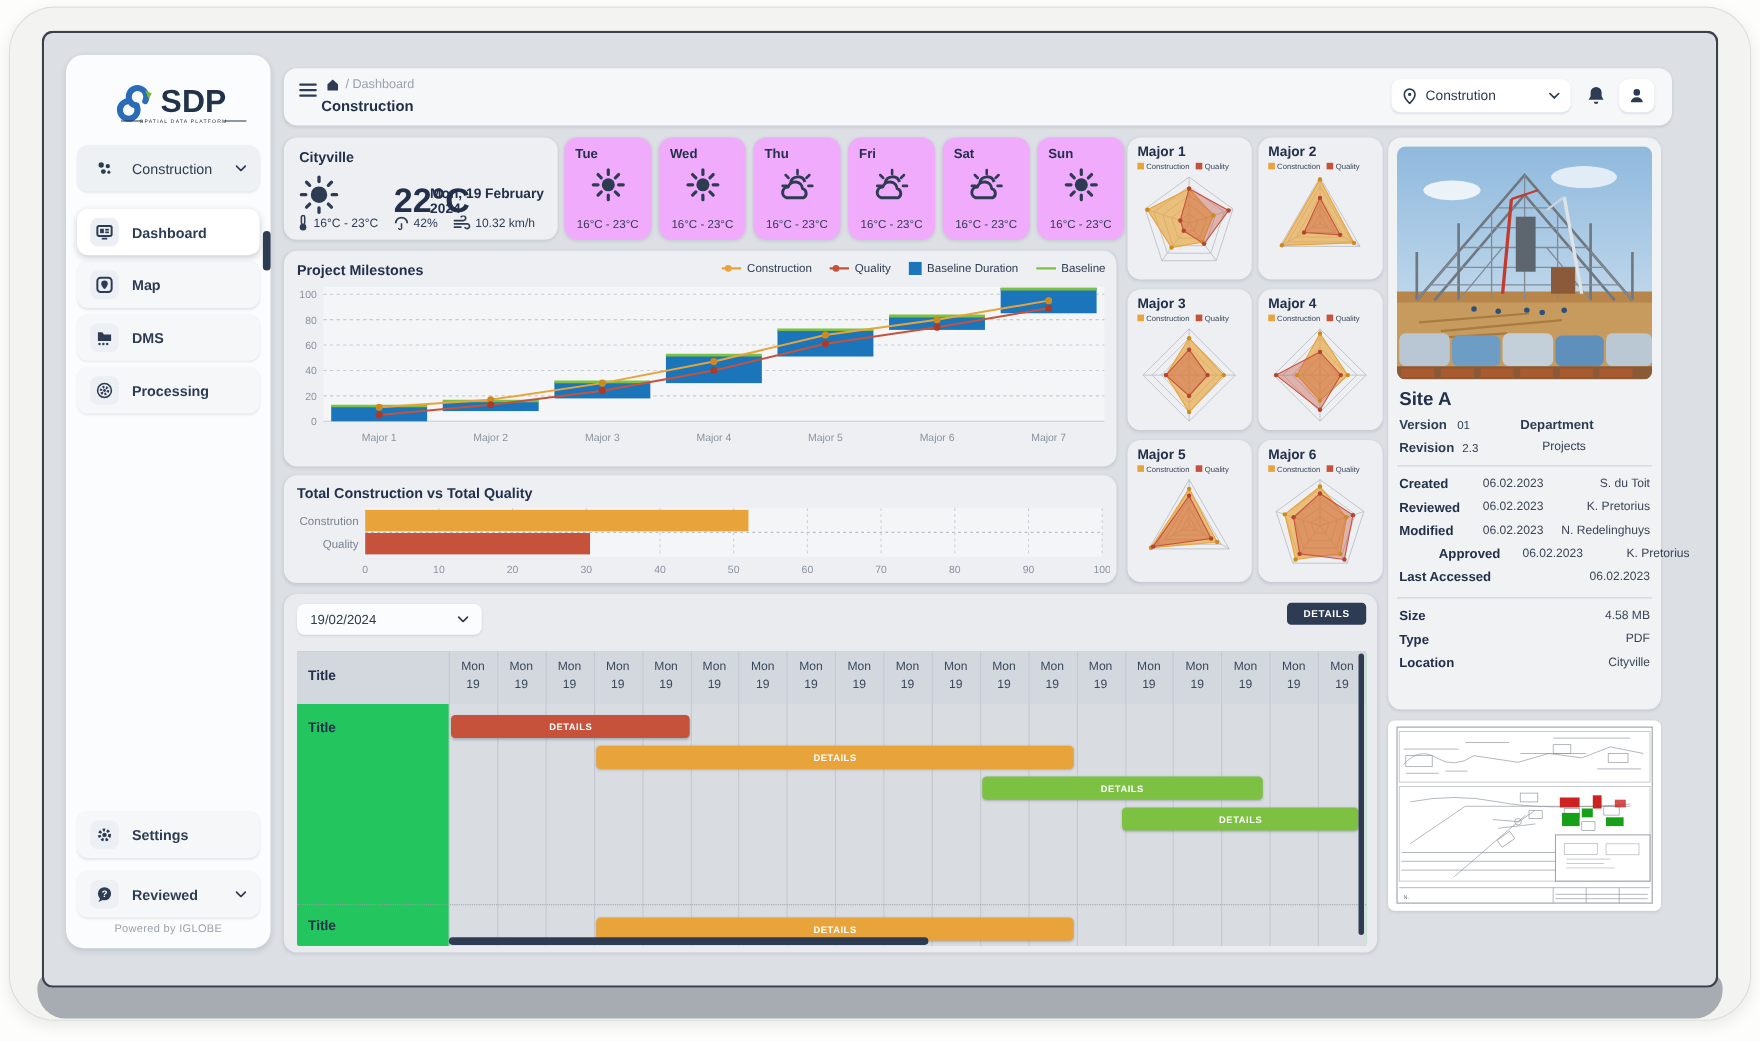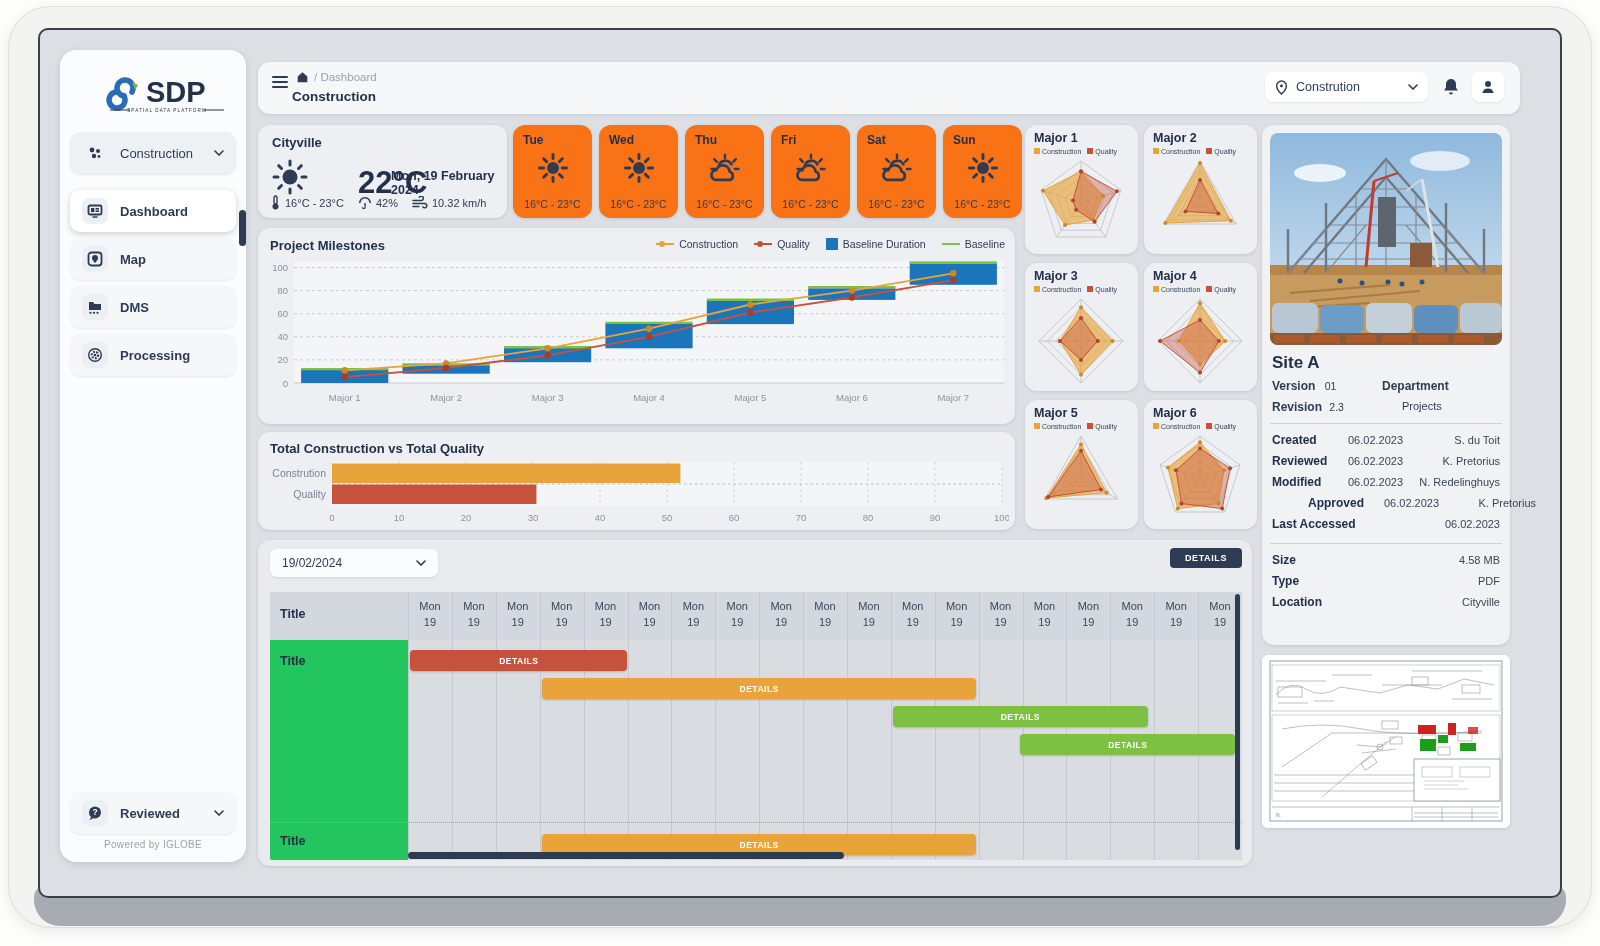--- a/index.html
+++ b/index.html
@@ -34,21 +34,21 @@
   #userbtn { position:absolute; right:16px; top:10px; width:32px; height:30px; background:#ffffff; border-radius:8px; display:flex; align-items:center; justify-content:center; cursor:pointer; box-shadow:0 1px 2px rgba(40,50,70,.10); }
 
   
   #weather-main { left:220px; top:97px; width:249px; height:93px; }
   #weather-main .city { position:absolute; left:14px; top:10px; font-size:13px; font-weight:bold; color:#22304a; }
   #weather-main .temp { position:absolute; left:56px; top:40px; font-size:31px; font-weight:bold; color:#22304a;margin-left:44px; }
   #weather-main .date { position:absolute; left:133px; top:44px; font-size:12.5px; font-weight:bold; color:#22304a; }
   #weather-main .sun { position:absolute; left:12px; top:32px; }
   #weather-main .stats { position:absolute; left:12px; top:70px; width:230px; display:flex; gap:14px; align-items:center; font-size:11px; color:#2e3c53; }
   #forecast { position:absolute; left:475px; top:97px; width:512px; height:93px; display:flex; gap:7px; }
-  .fc-card { width:79px; height:93px; background:#f97316; border-radius:12px; box-shadow:0 1px 3px rgba(40,50,70,.14); position:relative; }
+  .fc-card { width:79px; height:93px; background:#f0abfc; border-radius:12px; box-shadow:0 1px 3px rgba(40,50,70,.14); position:relative; }
   .fc-card .d { position:absolute; left:10px; top:8px; font-size:12px; font-weight:bold; color:#22304a; }
   .fc-card .i { position:absolute; left:0; top:26px; width:79px; text-align:center; }
   .fc-card .r { position:absolute; left:0; bottom:8px; width:79px; text-align:center; font-size:10.5px; color:#2e3c53; }
 
   
   #radar-grid { position:absolute; left:987px; top:97px; width:232px; height:404px; display:grid; grid-template-columns:113px 113px; grid-auto-rows:128.5px; column-gap:6px; row-gap:9px; }
   .radar-card { background:#edeff2; border-radius:12px; box-shadow:0 1px 3px rgba(40,50,70,.14); position:relative; overflow:hidden; }
   .radar-card .t { position:absolute; left:9px; top:6px; font-size:12.5px; font-weight:bold; color:#22304a; }
   .radar-card .lg { position:absolute; left:9px; top:23px; font-size:7px; color:#3a4557; display:flex; gap:6px; align-items:center; white-space:nowrap; }
   .radar-card .lg b { display:inline-block; width:6px; height:6px; margin-right:2px; }
@@ -170,20 +170,29 @@
                 <circle cx="8" cy="8" r="6.3" fill="none" stroke="#2e3c53" stroke-width="1.4"></circle>
                 <circle cx="8" cy="8" r="3.2" fill="none" stroke="#2e3c53" stroke-width="2.2" stroke-dasharray="1.8 1.4"></circle>
                 <circle cx="8" cy="8" r="1.3" fill="#2e3c53"></circle>
               </svg>
             </span>
             <span class="lbl">Processing</span>
           </div>
         </div>
       <div id="active-pill"></div>
 
+      <div class="side-item" style="top:688px;">
+        <span class="ic">
+          <svg width="16" height="16" viewBox="0 0 16 16">
+              <circle cx="8" cy="8" r="4.6" fill="none" stroke="#2e3c53" stroke-width="2.6" stroke-dasharray="2.2 1.7"></circle>
+              <circle cx="8" cy="8" r="2" fill="#2e3c53"></circle>
+            </svg>
+        </span>
+        <span class="lbl">Settings</span>
+      </div>
       <div class="side-item" style="top:742px;">
         <span class="ic">
           <svg width="16" height="16" viewBox="0 0 16 16">
               <circle cx="8" cy="7.5" r="6" fill="#2e3c53"></circle>
               <path d="M4 12 l-1.5 3 4-1.8 z" fill="#2e3c53"></path>
               <text x="8" y="10.4" font-size="8.5" font-weight="bold" fill="#ffffff" text-anchor="middle">?</text>
             </svg>
         </span>
         <span class="lbl">Reviewed</span>
         <svg width="10" height="6" viewBox="0 0 10 6" style="position:absolute; right:12px;">

